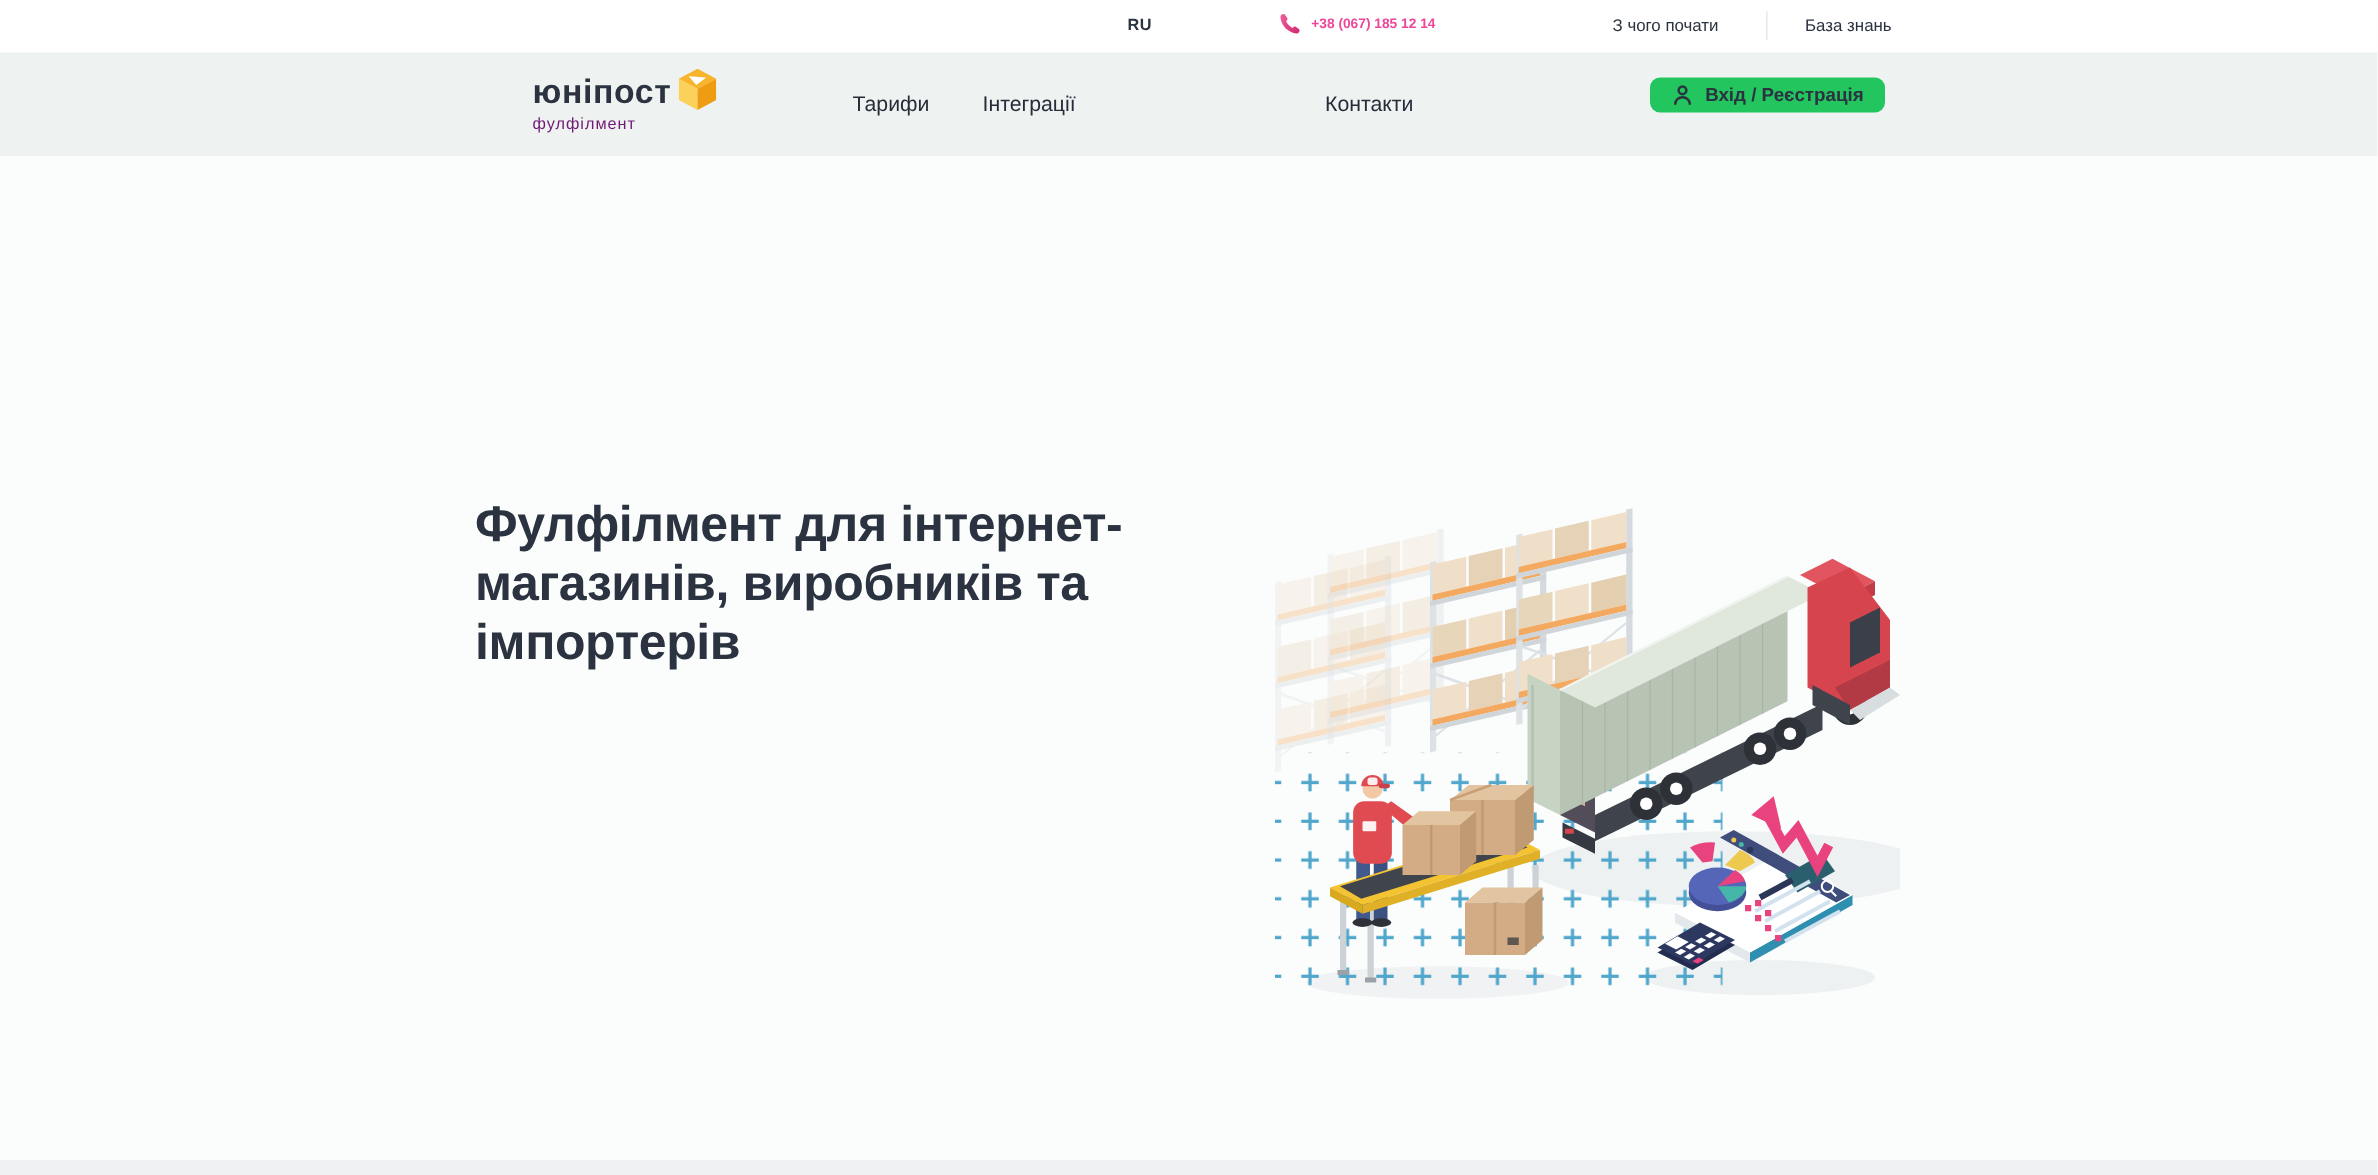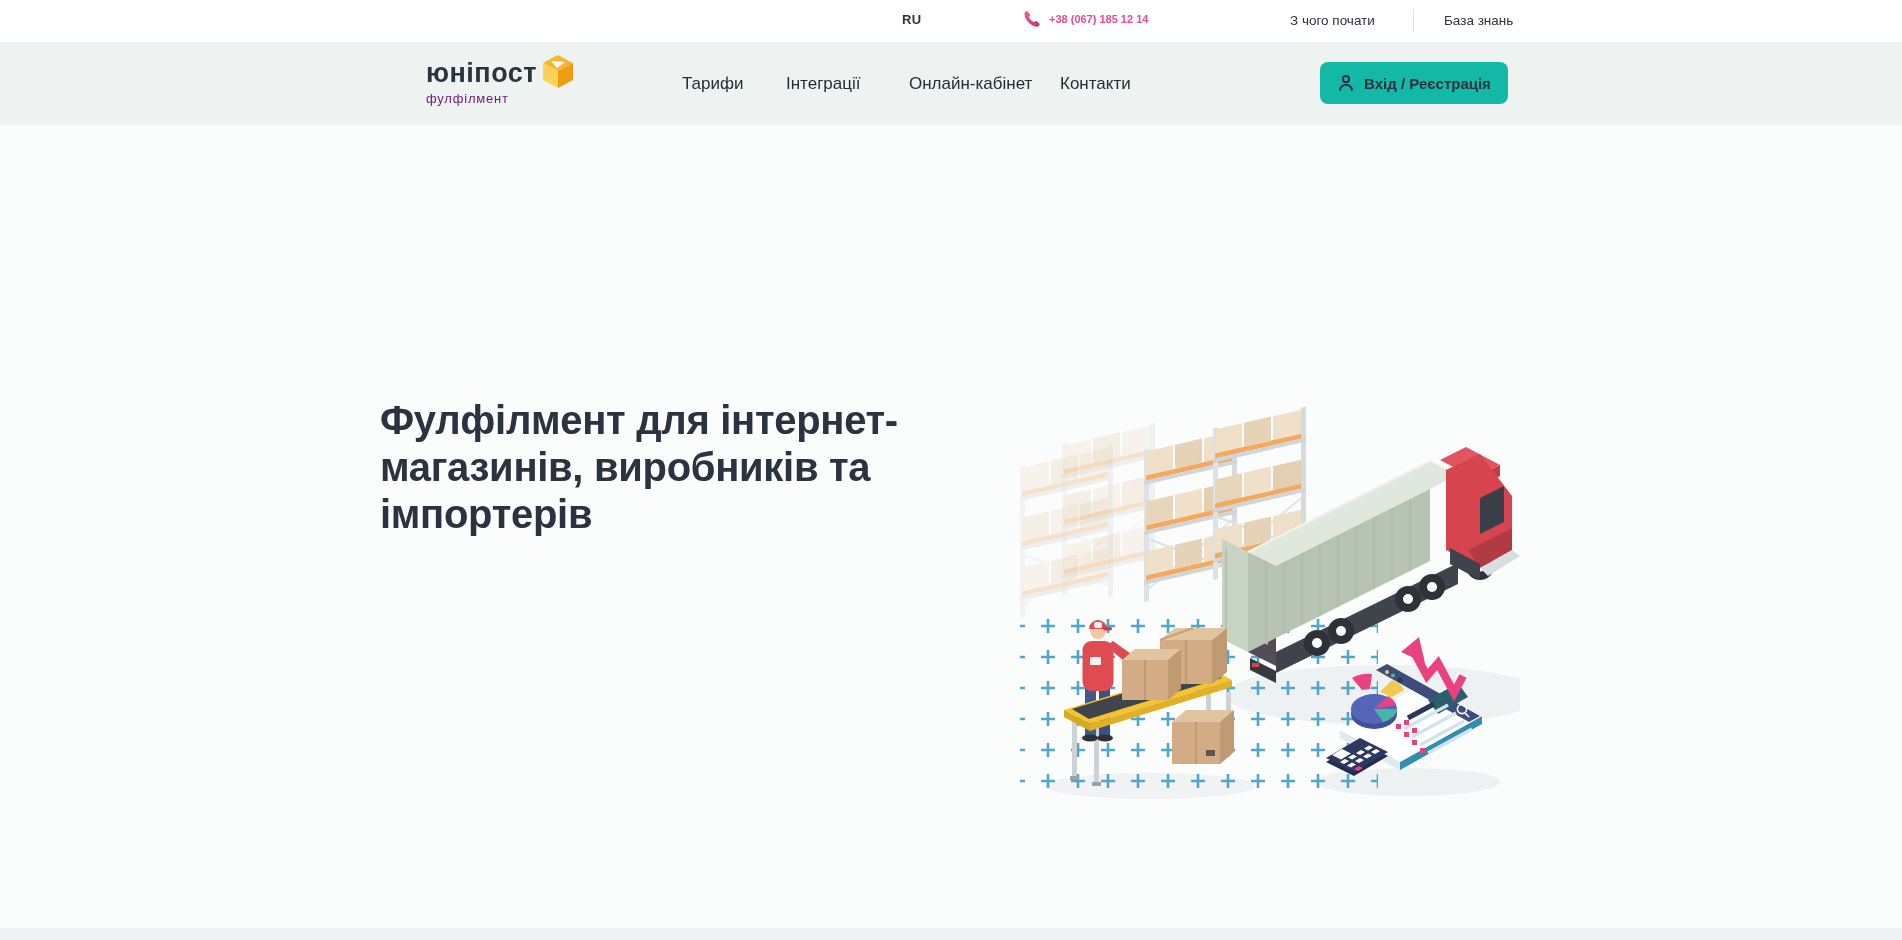--- a/index.html
+++ b/index.html
@@ -21,22 +21,22 @@
   
   .header { position:absolute; left:0; top:42px; width:1902px; height:83px; background:#eef2f1; }
   .logo { position:absolute; left:400px; top:15px; cursor:pointer;margin-left:26px; }
   .logo-row { display:flex; align-items:flex-start; }
   .logo-title { font-size:27px; font-weight:800; letter-spacing:.5px; color:#2b3340; line-height:32px; }
   .logo-cube { margin-left:6px; margin-top:-2px; }
   .logo-sub { font-size:13px; font-weight:500; color:#701a75; letter-spacing:.8px; margin-top:2px; }
   .nav-link { position:absolute; top:0; height:83px; line-height:83px; font-size:17px; color:#262d39; cursor:pointer; }
   .nav-tarify { left:682px; } .nav-integr { left:786px; } .nav-cabinet { left:909px; } .nav-contacts { left:1060px; }
   .login-btn {
-    position:absolute; left:1320px; top:20px; width:188px; height:42px;
-    background:#14b8a6; border:none; border-radius:8px;
+    position:absolute; left:1320px; top:20px; width:188px; height:28px;
+    background:#22c55e; border:none; border-radius:8px;
     display:flex; align-items:center; justify-content:center; gap:9px;
     font-family:"Liberation Sans", sans-serif;
     font-size:15px; font-weight:700; color:#2b3340; cursor:pointer;
   }
   
   .hero { position:absolute; left:0; top:125px; width:1902px; height:803px; background:#fbfcfc; }
   .hero h1 {
     position:absolute; left:380px; top:272px; width:672px;
     font-size:40px; line-height:47px; font-weight:800; letter-spacing:-.3px; color:#2b3340;
   }
@@ -84,21 +84,20 @@
         <polygon points="0,8 15,16 15,33 0,25" fill="#fcd15a"></polygon>
         <polygon points="30,8 30,25 15,33 15,16" fill="#ee9c12"></polygon>
         <polygon points="8,6 22,7 14,13" fill="#ffffff"></polygon>
       </svg>
     </div>
     <div class="logo-sub">фулфілмент</div>
   </div>
 
   <span class="nav-link nav-tarify">Тарифи</span>
   <span class="nav-link nav-integr">Інтеграції</span>
-  <span class="nav-link nav-cabinet">Онлайн-кабінет</span>
   <span class="nav-link nav-contacts">Контакти</span>
 
   <button class="login-btn">
     <svg width="18" height="18" viewBox="0 0 18 18">
       <circle cx="9" cy="5.2" r="3.1" fill="none" stroke="#2b3340" stroke-width="2"></circle>
       <path d="M3.2 16 a5.8 5.3 0 0 1 11.6 0" fill="none" stroke="#2b3340" stroke-width="2" stroke-linecap="round"></path>
     </svg>
     <span>Вхід / Реєстрація</span>
   </button>
 </div>

